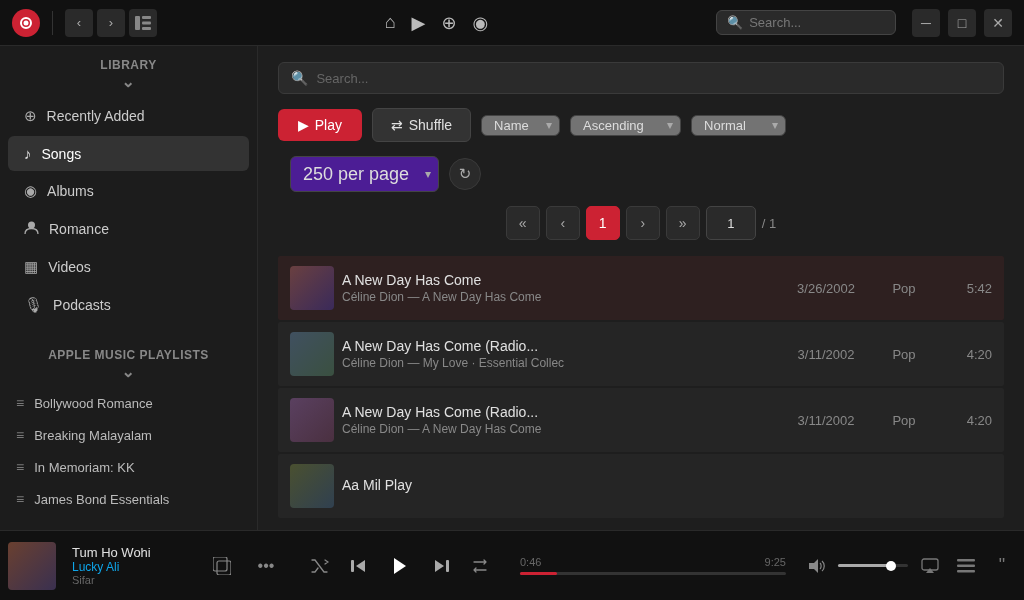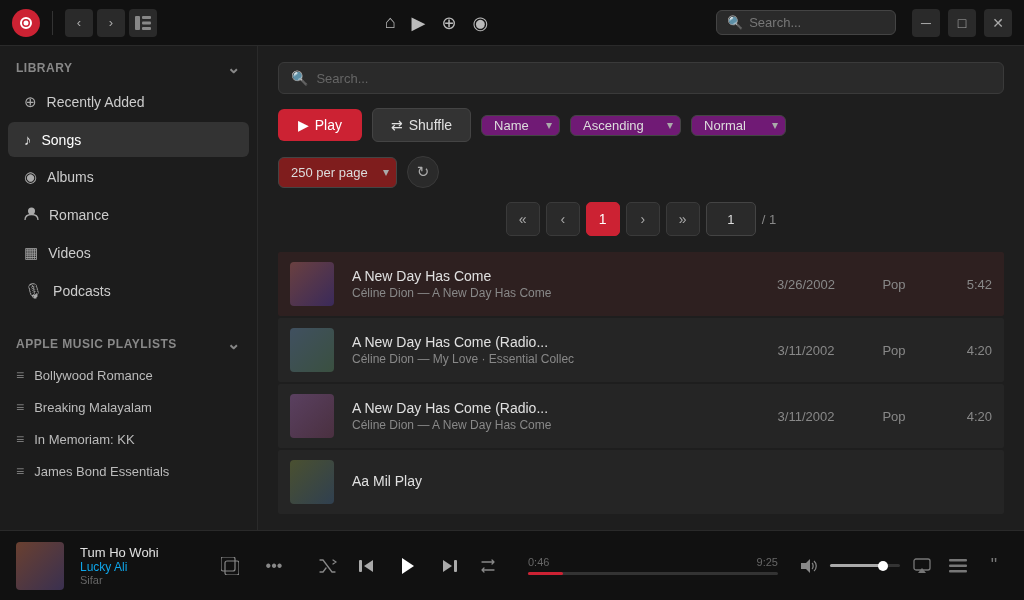--- a/index.html
+++ b/index.html
@@ -129,20 +129,21 @@
     .sidebar::-webkit-scrollbar-thumb { background: #444; border-radius: 2px; }
 
     .sidebar-section-header {
       display: flex; align-items: center; justify-content: space-between;
       padding: 12px 16px 6px;
       color: #888;
       font-size: 12px;
       font-weight: 600;
       text-transform: uppercase;
       letter-spacing: 0.5px;
+      flex-direction: column;
     }
     .sidebar-item {
       display: flex; align-items: center;
       padding: 9px 16px;
       cursor: pointer;
       border-radius: 6px;
       margin: 1px 8px;
       gap: 10px;
       font-size: 14px;
       color: #ccc;
@@ -226,21 +227,21 @@
       border: 1px solid #444;
       border-radius: 6px;
       padding: 8px 18px;
       font-size: 14px;
       cursor: pointer;
       display: flex; align-items: center; gap: 6px;
       font-weight: 500;
     }
 
     .toolbar-select {
-      background: #701a75;
+      background: #737373;
       color: #ddd;
       border: 1px solid #444;
       border-radius: 6px;
       padding: 2px 12px;
       font-size: 13px;
       cursor: pointer;
       outline: none;
       appearance: none;
       -webkit-appearance: none;
       padding-right: 28px;
@@ -267,29 +268,30 @@
       content: '▾';
       position: absolute;
       right: 8px;
       top: 50%;
       transform: translateY(-50%);
       color: #aaa;
       font-size: 12px;
       pointer-events: none;
     }
     .per-page-select {
-      background: #7f1d1d;
+      background: #4c1d95;
       color: #ddd;
       border: 1px solid #444;
       border-radius: 6px;
       padding: 7px 28px 7px 12px;
-      font-size: 13px;
+      font-size: 18px;
       cursor: pointer;
       outline: none;
       appearance: none;
+      margin-left: 12px;
       -webkit-appearance: none;
     }
 
     
     .toolbar-row2 {
       display: flex; align-items: center; gap: 10px;
       margin-bottom: 14px;
     }
     .refresh-btn {
       background: #2a2a2a;
@@ -338,21 +340,21 @@
       font-size: 13px;
     }
 
     
     .song-list { display: flex; flex-direction: column; gap: 2px; }
     .song-row {
       display: flex; align-items: center;
       background: #252525;
       border-radius: 2px;
       padding: 10px 12px;
-      gap: 18px;
+      gap: 8px;
       cursor: pointer;
     }
     .song-row.selected { background: #2e2020; }
     .song-thumb {
       width: 44px; height: 44px;
       border-radius: 4px;
       background: #3a3a3a;
       flex-shrink: 0;
       position: relative;
       overflow: hidden;
@@ -393,21 +395,21 @@
     .thumb-2 { background: linear-gradient(135deg, #405060, #3a5040); }
     .thumb-3 { background: linear-gradient(135deg, #5a4060, #4a3040); }
     .thumb-4 { background: linear-gradient(135deg, #4a5030, #304050); }
 
     
     .now-playing {
       background: #111;
       border-top: 1px solid #2a2a2a;
       height: 70px;
       display: flex; align-items: center;
-      padding: 0 16px;
+      padding: 0 8px;
       gap: 16px;
       flex-shrink: 0;
     }
     .np-thumb {
       width: 48px; height: 48px;
       border-radius: 4px;
       background: linear-gradient(135deg, #6a4030, #3a3050);
       flex-shrink: 0;
     }
     .np-info { flex-shrink: 0; min-width: 120px; }

